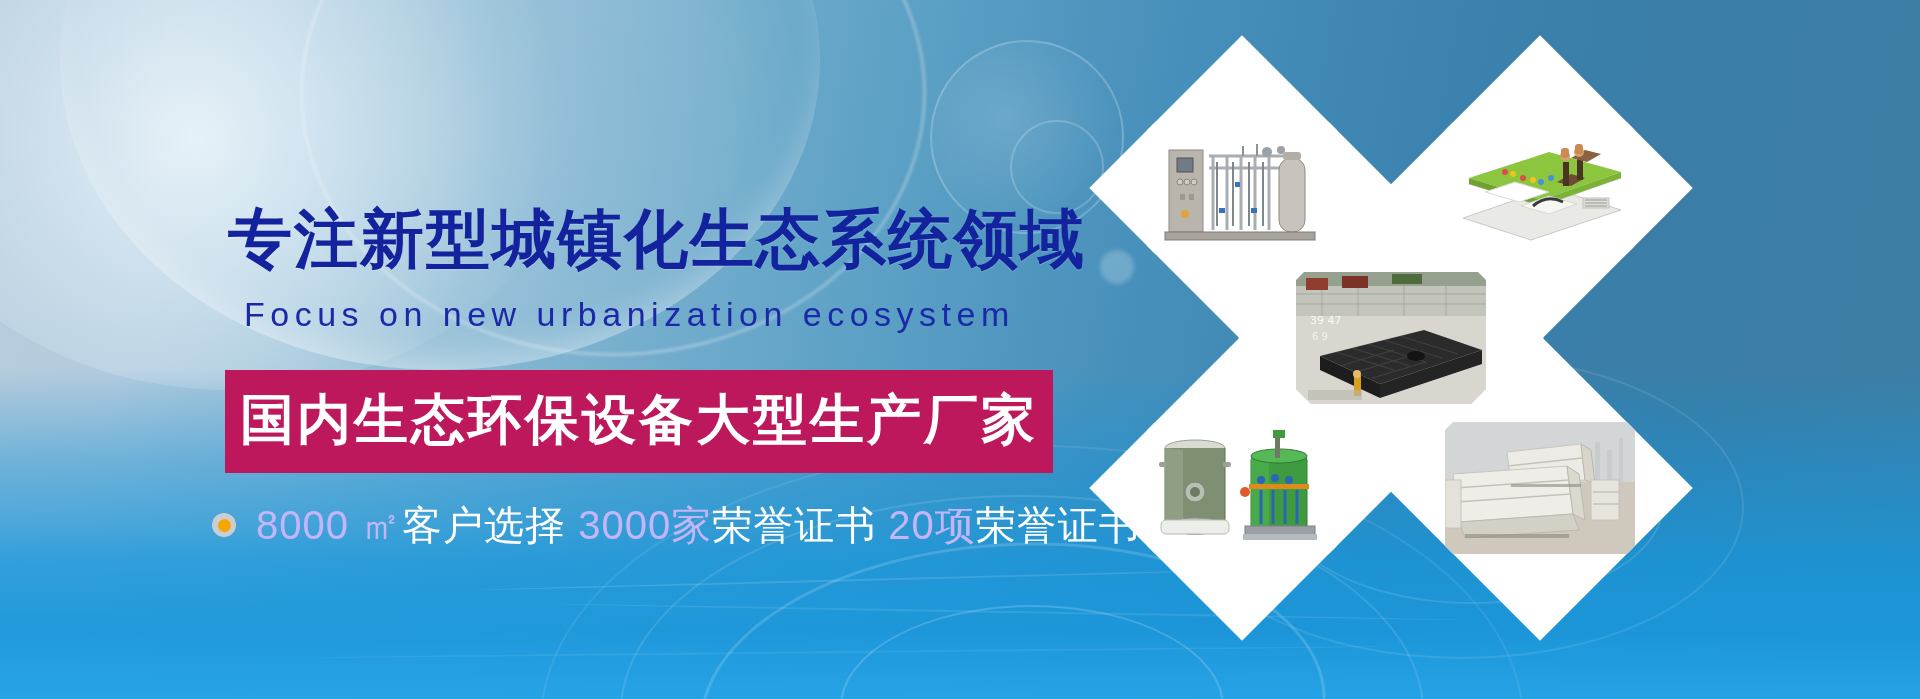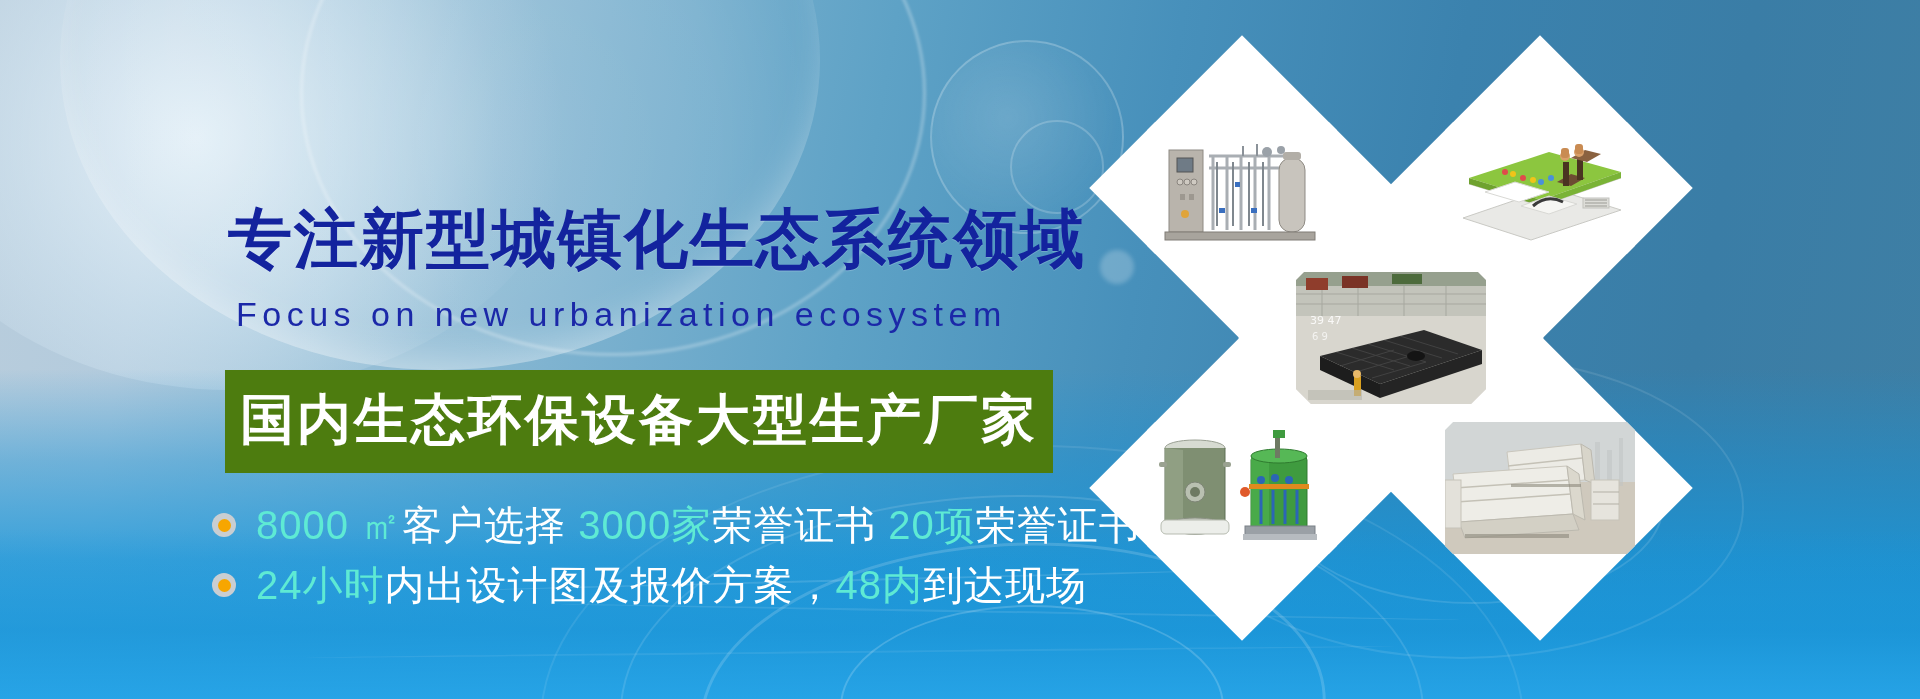--- a/index.html
+++ b/index.html
@@ -40,34 +40,34 @@
     background:radial-gradient(circle at 45% 55%,rgba(236,246,252,.85) 0%,rgba(222,238,248,.45) 38%,rgba(210,230,244,.12) 62%,rgba(255,255,255,0) 75%);}
   .b-small{left:930px;top:40px;width:190px;height:190px;border:2px solid rgba(255,255,255,.22);
     background:radial-gradient(circle at 40% 40%,rgba(255,255,255,.14),rgba(255,255,255,0) 70%);filter:blur(.6px);}
   .b-small2{left:1010px;top:120px;width:90px;height:90px;border:2px solid rgba(255,255,255,.20);filter:blur(.5px);}
   .b-dot{left:1100px;top:250px;width:34px;height:34px;background:rgba(255,255,255,.22);filter:blur(2px);}
 
   
   .headline{position:absolute;left:228px;top:196px;
     font-size:64px;font-weight:700;letter-spacing:2px;color:#13239e;white-space:nowrap;
     text-shadow:0 1px 0 rgba(255,255,255,.18);}
-  .subhead{position:absolute;left:236px;top:295px;
+  .subhead{position:absolute;left:244px;top:295px;
     font-size:34px;font-weight:400;letter-spacing:5.5px;color:#1b28a8;white-space:nowrap;}
 
-  .navybox{position:absolute;left:225px;top:370px;width:828px;height:103px;background:#4d7c0f;}
+  .navybox{position:absolute;left:225px;top:370px;width:828px;height:103px;background:#be185d;}
   .navybox .nb-text{position:absolute;left:0;right:0;top:50%;transform:translateY(-52%);
     text-align:center;font-size:54px;font-weight:700;letter-spacing:3px;color:#ffffff;white-space:nowrap;}
 
   .bullets{position:absolute;left:212px;top:495px;}
   .bullet-row{display:flex;align-items:center;height:60px;white-space:nowrap;}
   .dot{width:24px;height:24px;border-radius:50%;background:#c9ced2;
     display:flex;align-items:center;justify-content:center;flex:0 0 auto;margin-right:20px;}
   .dot i{width:13px;height:13px;border-radius:50%;background:#f7a600;display:block;}
   .btxt{font-size:40px;font-weight:400;color:#ffffff;letter-spacing:1px;}
-  .hl{color:#5eead4;text-align:right;}
+  .hl{color:#c4b5fd;text-align:right;}
 
   
   .diamonds{position:absolute;left:1122px;top:60px;width:700px;height:600px;}
   .dia{position:absolute;width:216px;height:216px;background:#ffffff;
     transform:rotate(45deg);overflow:hidden;}
   .dia .ph{position:absolute;left:50%;top:50%;transform:translate(-50%,-50%) rotate(-45deg);
     width:190px;height:132px;display:block;}
   .d1{left:12px;top:20px;}
   .d2{left:310px;top:20px;}
   .d3{left:161px;top:170px;}
@@ -105,28 +105,20 @@
     <div class="nb-text">国内生态环保设备大型生产厂家</div>
   </div>
 
   <div class="bullets">
     <div class="bullet-row">
       <span class="dot">
           <i></i>
         </span>
       <span class="btxt">
         <span class="hl">8000 ㎡</span><span>客户选择 </span><span class="hl">3000家</span><span>荣誉证书 </span><span class="hl">20项</span><span>荣誉证书</span>
-      </span>
-    </div>
-    <div class="bullet-row">
-      <span class="dot">
-          <i></i>
-        </span>
-      <span class="btxt">
-        <span class="hl">24小时</span><span>内出设计图及报价方案，</span><span class="hl">48内</span><span>到达现场</span>
       </span>
     </div>
   </div>
 
   <div class="diamonds">
 
     <div class="dia d1">
       <svg class="ph" viewBox="0 0 190 132">
         <rect width="190" height="132" fill="#ffffff"></rect>
         <rect x="22" y="28" width="34" height="82" fill="#b9b4ac" stroke="#8e8a83"></rect>

